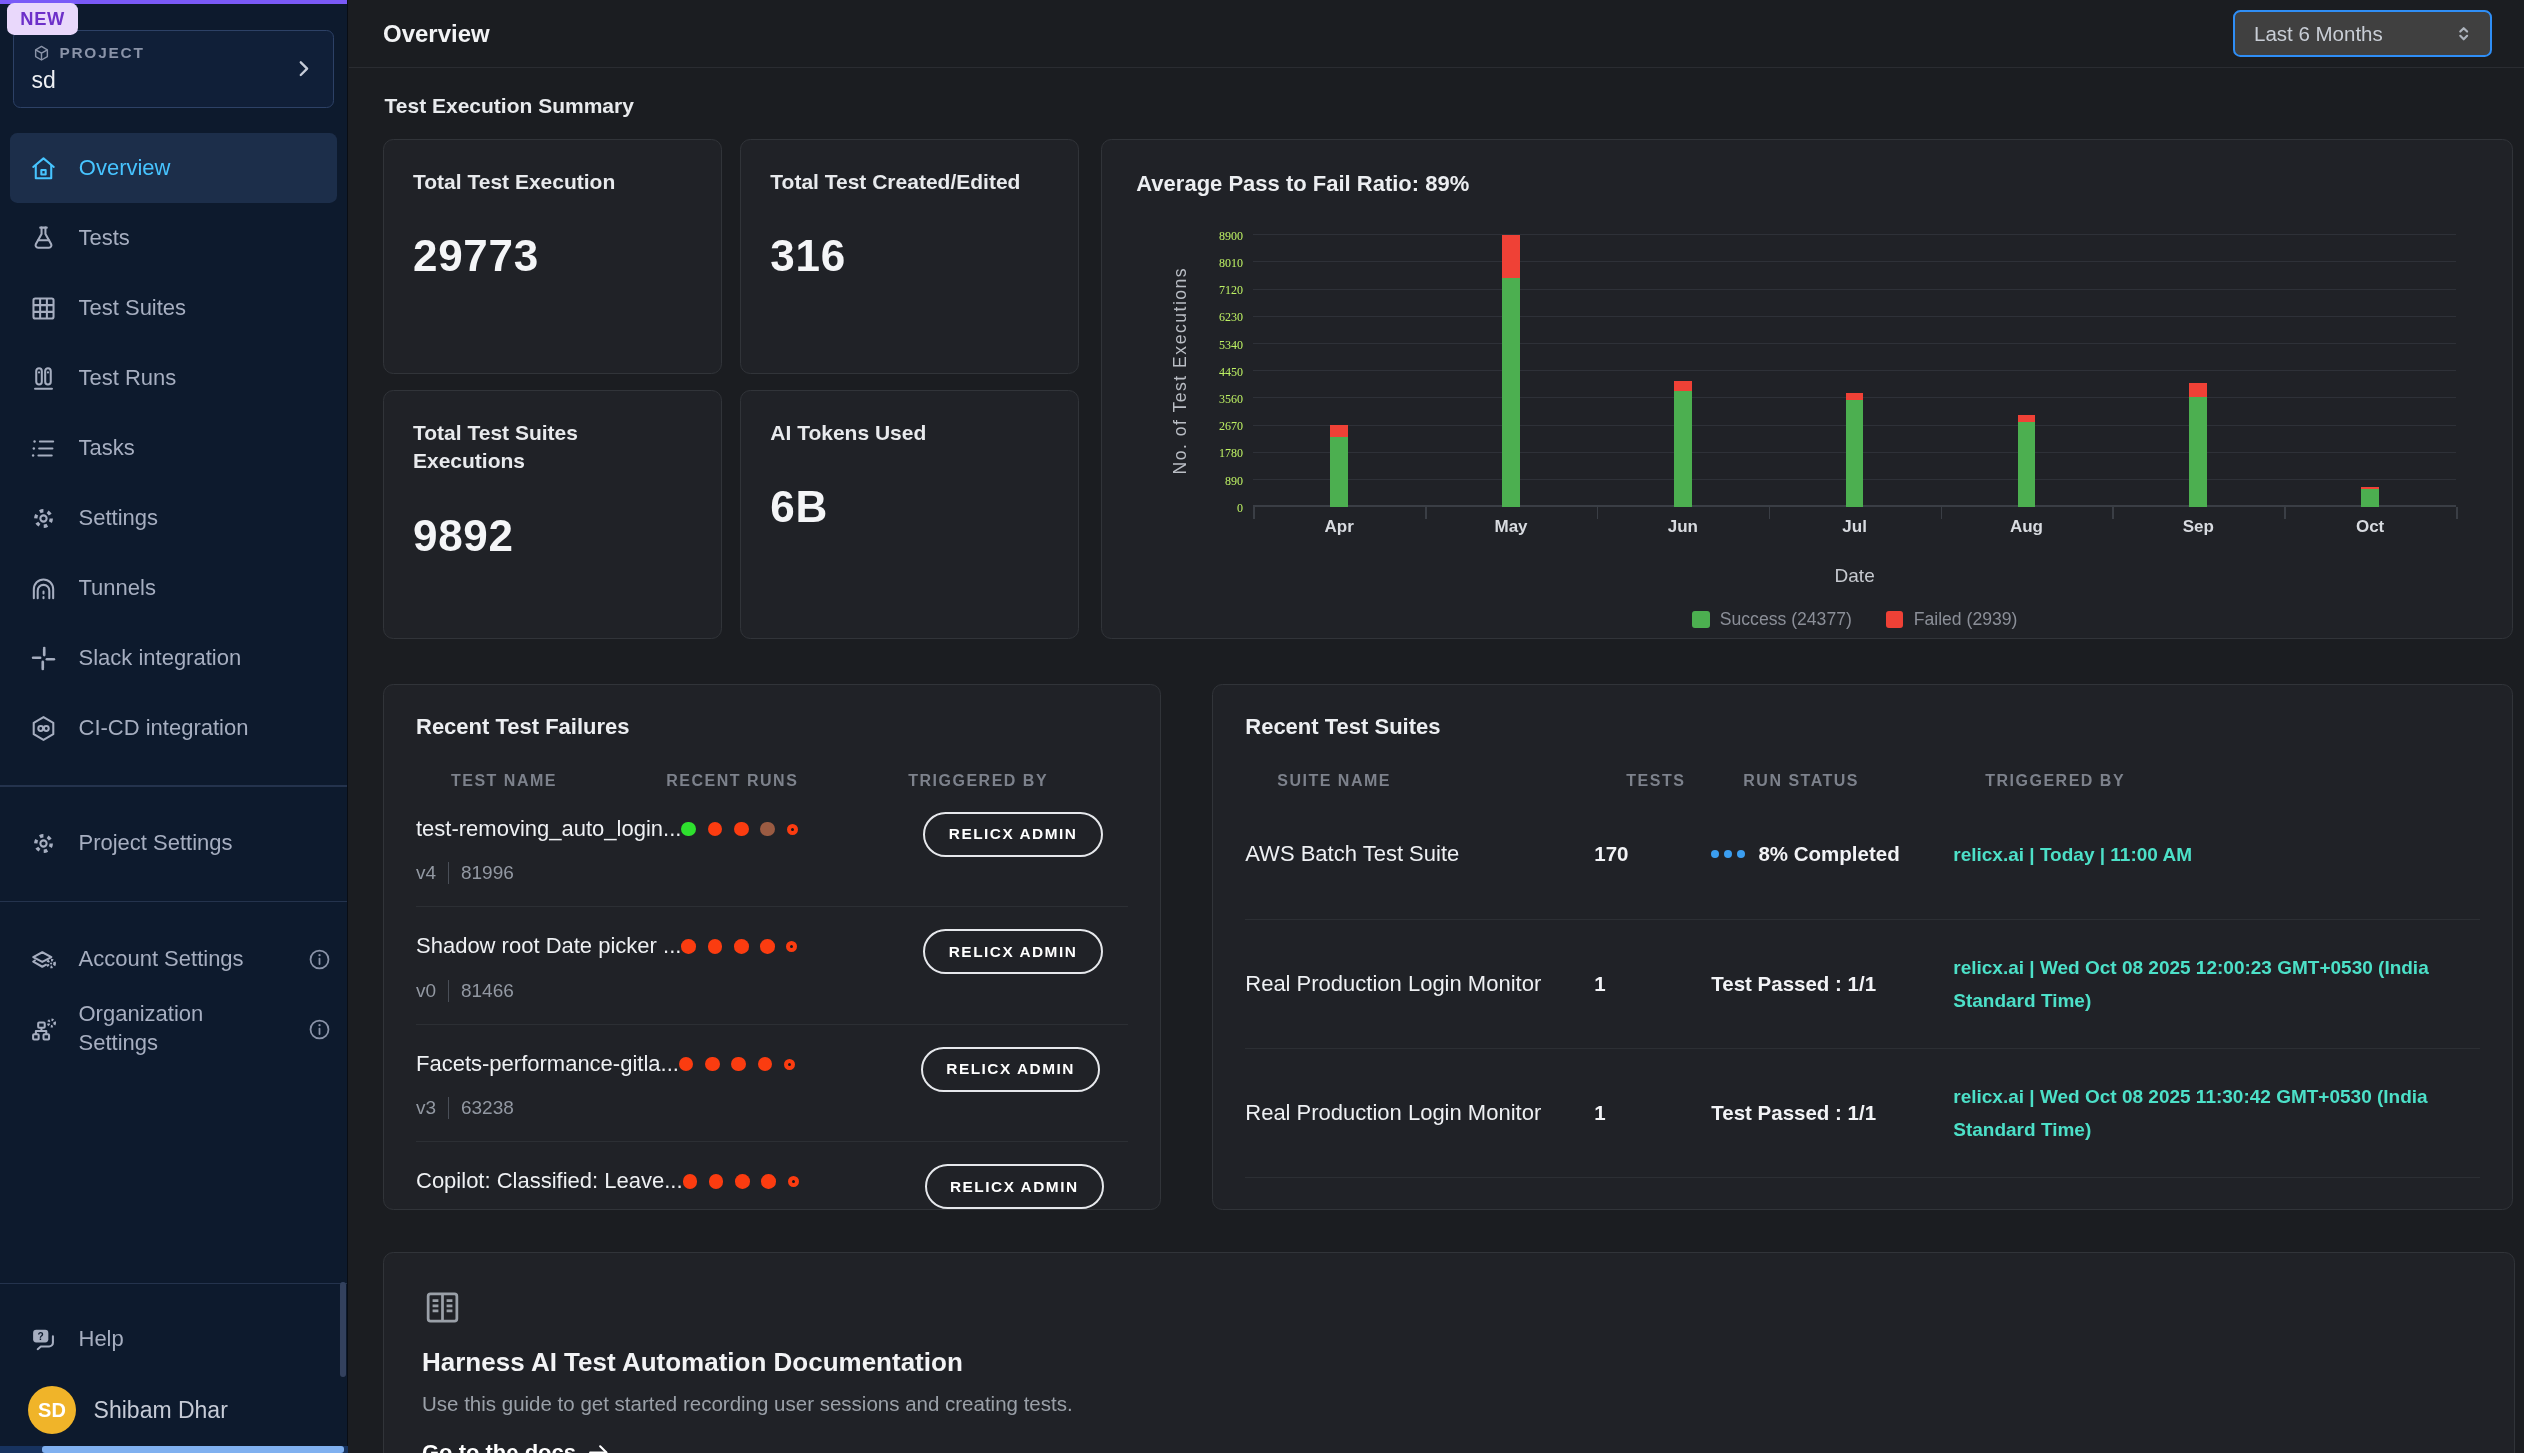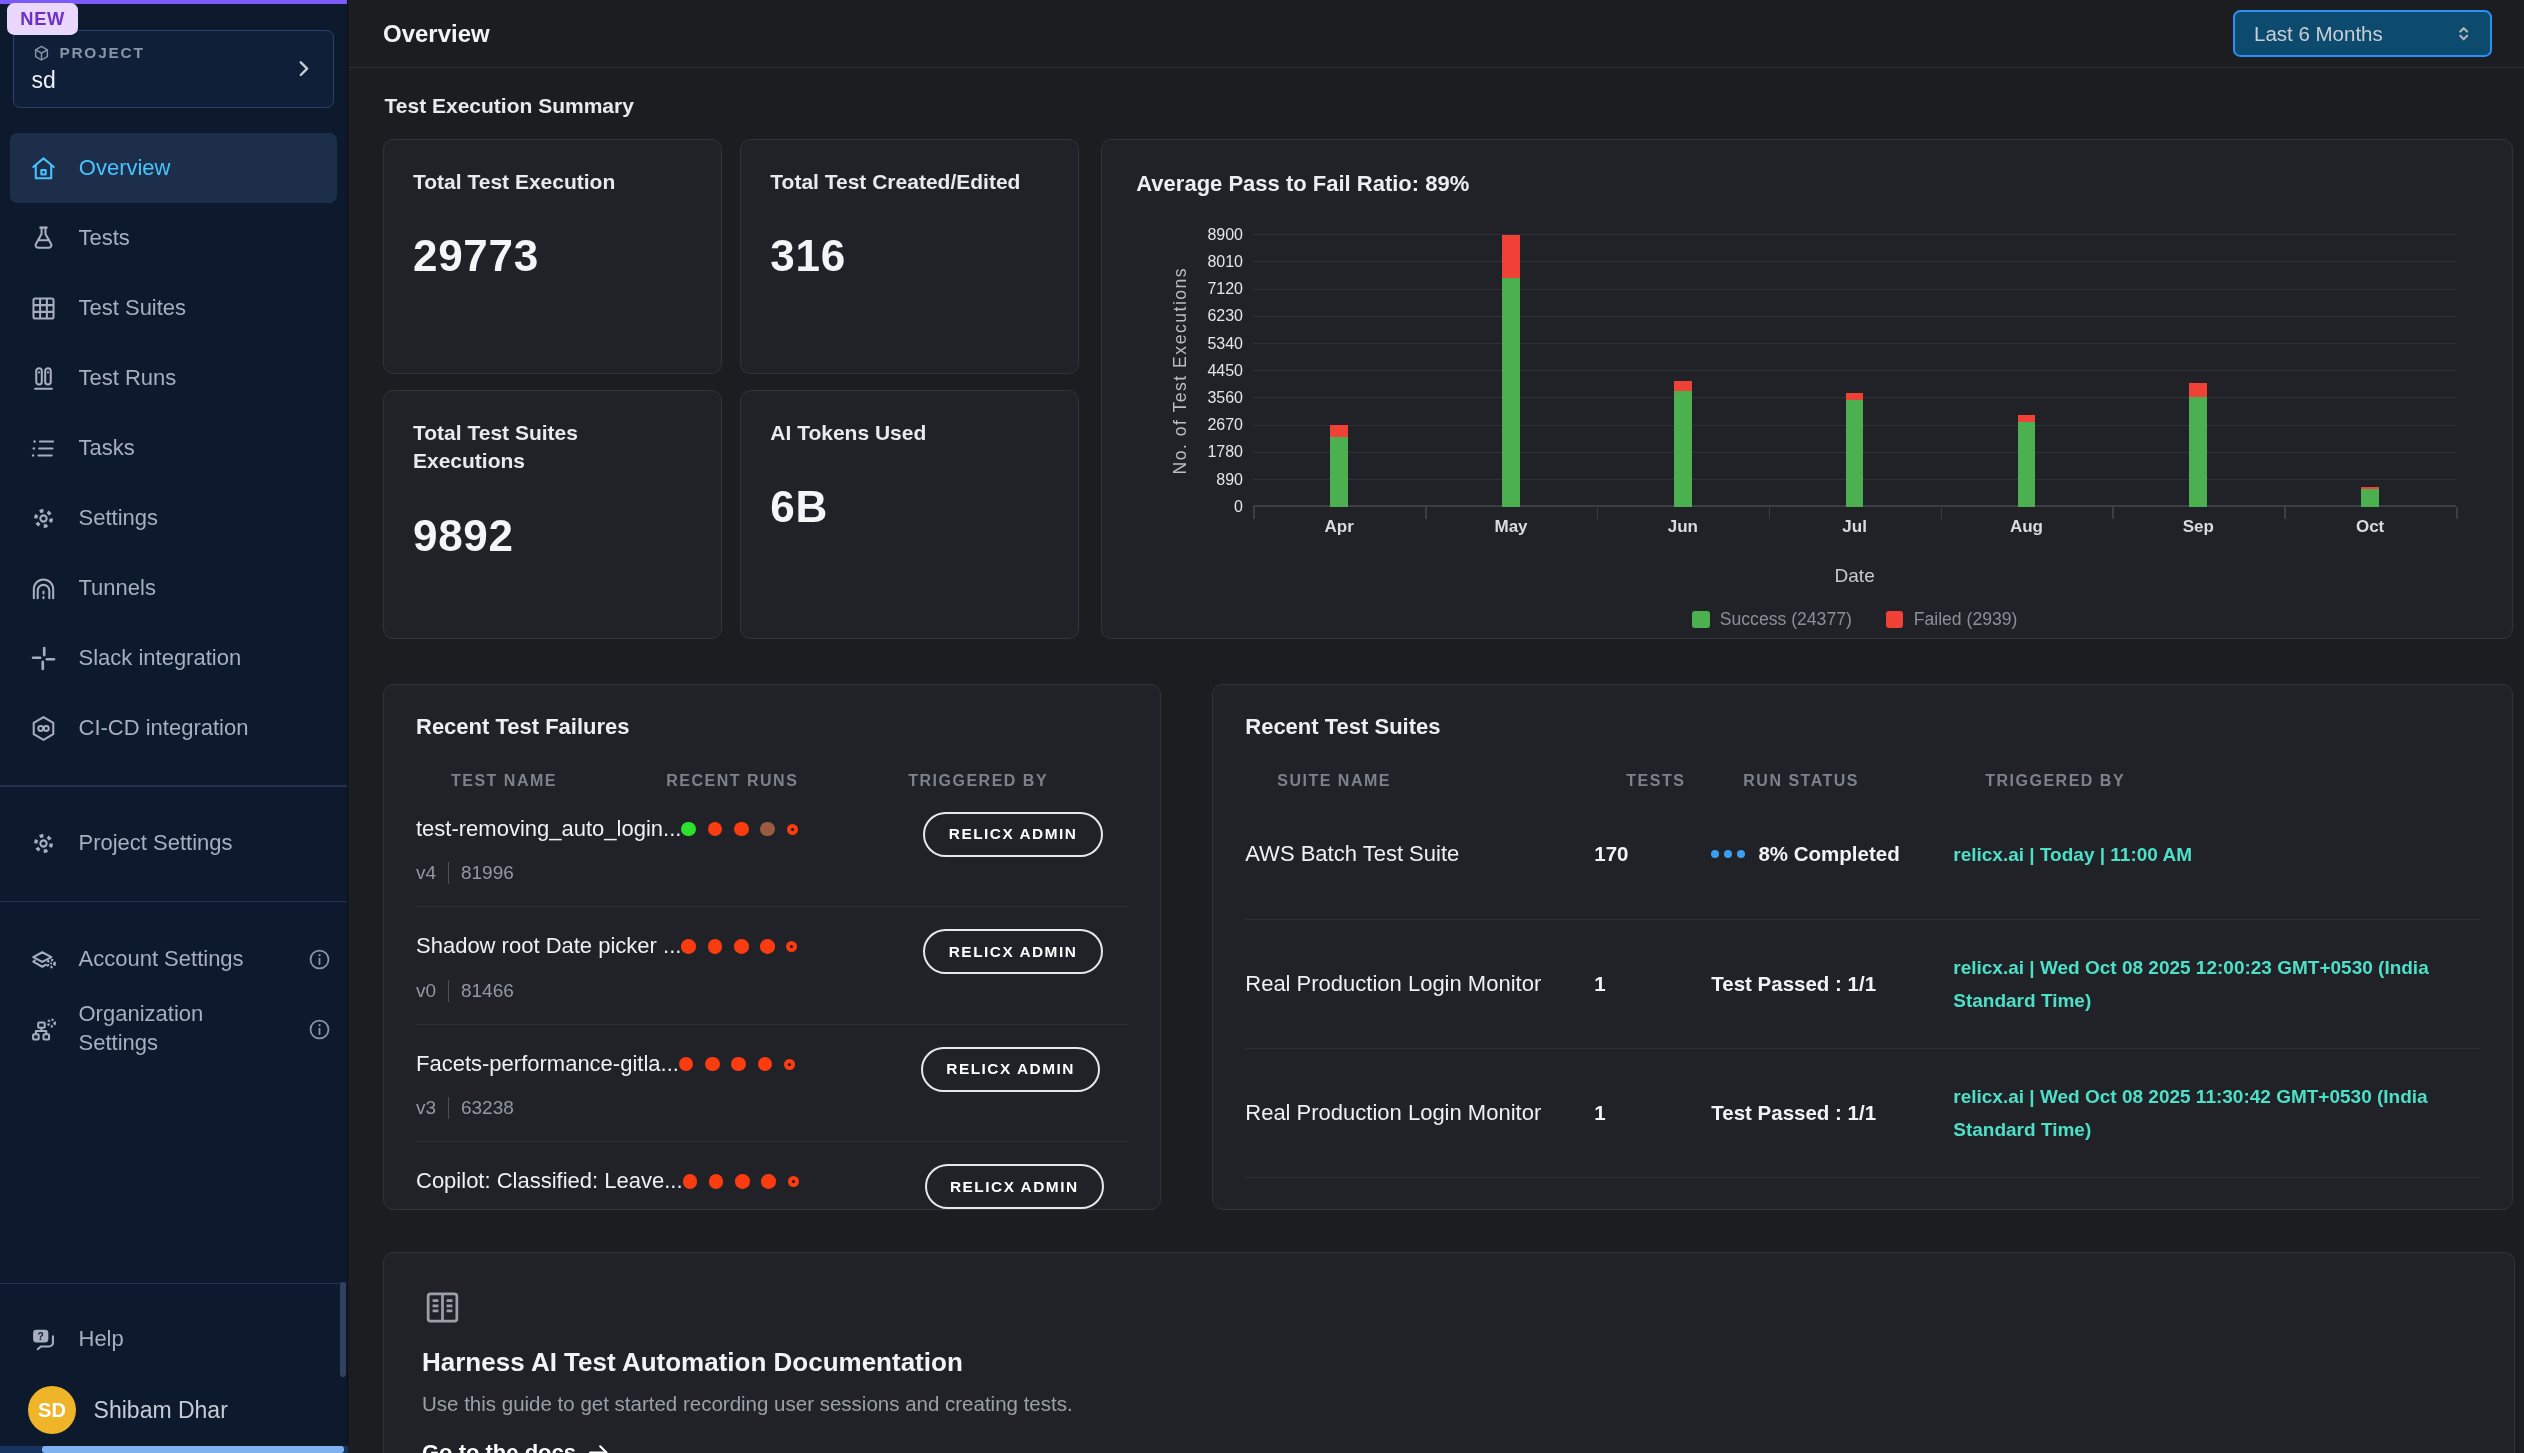--- a/index.html
+++ b/index.html
@@ -47,42 +47,42 @@
     background:#33415e; border-radius:2.9px; }
   .side-hscroll-track { position:absolute; left:0; bottom:0; width:348px; height:6.6px; background:#17335f; }
   .side-hscroll-thumb { position:absolute; left:42px; bottom:0; width:302px; height:6.6px; background:#7fb0f0; border-radius:2.9px; }
 
   
   .main { position:absolute; left:349px; top:0; width:2175px; height:1453px; background:#1b1d21; }
   .main-header { height:68px; display:flex; align-items:center; padding:0 32px 0 34px;
     border-bottom:1.5px solid #2a2c31; }
   .page-title { font-size:24px; font-weight:700; color:#f2f3f5; }
   .range-select { margin-left:auto; width:259px; height:47px; border:2.2px solid #2f8ef6; border-radius:7.3px;
-    background:#0c4a6e; display:flex; align-items:center; padding:0 14.6px 0 19px; cursor:pointer; }
+    background:#404040; display:flex; align-items:center; padding:0 14.6px 0 19px; cursor:pointer; }
   .range-select .val { font-size:20.5px; color:#c9ced6; }
   .range-select .icn { margin-left:auto; color:#aeb4bd; }
 
   .content { padding:22px 11px 0 34px; }
   .section-title { font-size:21px; font-weight:700; color:#e8eaed; margin:4.4px 0 20.5px 1.5px; }
 
   .summary-grid { display:flex; gap:22px; }
   .stat-grid { display:grid; grid-template-columns:339px 339px; grid-template-rows:235px 249px; gap:16px 18.3px; }
   .card { background:#202227; border:1.5px solid #313439; border-radius:10.3px; }
   .stat-card { padding:28px 29px; }
   .stat-title { font-size:21px; font-weight:700; color:#e8eaed; line-height:1.35; }
   .stat-value { font-size:44px; font-weight:700; color:#f4f5f7; margin-top:35px; letter-spacing:0.7px; }
 
   
   .chart-card { width:1414px; height:500px; padding:31px 34px; position:relative; }
   .chart-title { font-size:22px; font-weight:700; color:#eceef1; }
   .chart-plot { position:relative; height:272px; margin:38px 22px 0 117px; }
   .gridline { position:absolute; left:0; right:0; height:0.7px; background:#2e3138; }
   .gridline.zero { height:1.5px; background:#3a3e45; }
   .ytick { position:absolute; right:calc(100% + 10.3px); width:95px; text-align:right;
-    font-size:16px; color:#e5e5e5; }
+    font-size:12px; color:#bef264;font-family:Liberation Serif, serif; }
   .y-axis-title { position:absolute; left:-207px; top:calc(50% - 11.7px); width:272px; height:23.4px;
     transform:rotate(-90deg); text-align:center; font-size:17.6px; color:#b9bdc4; letter-spacing:1.5px; }
   .bar { position:absolute; bottom:0; width:17.6px; display:flex; flex-direction:column; justify-content:flex-end; }
   .seg { width:100%; }
   .xtickmark { position:absolute; top:100%; width:1.5px; height:11.7px; background:#3a3e45; }
   .xlabels { position:relative; height:29px; margin:10.3px 22px 0 117px; }
   .xlabel { position:absolute; transform:translateX(-50%); font-size:17px; font-weight:700; color:#d8dbe0; }
   .x-axis-title { text-align:center; margin:19px 0 0 95px; font-size:19px; color:#c6c9cf; }
   .legend { display:flex; justify-content:center; gap:34px; margin:22px 0 0 95px; }
   .legend-item { display:flex; align-items:center; gap:10.3px; font-size:17.6px; color:#8b8f98; }

